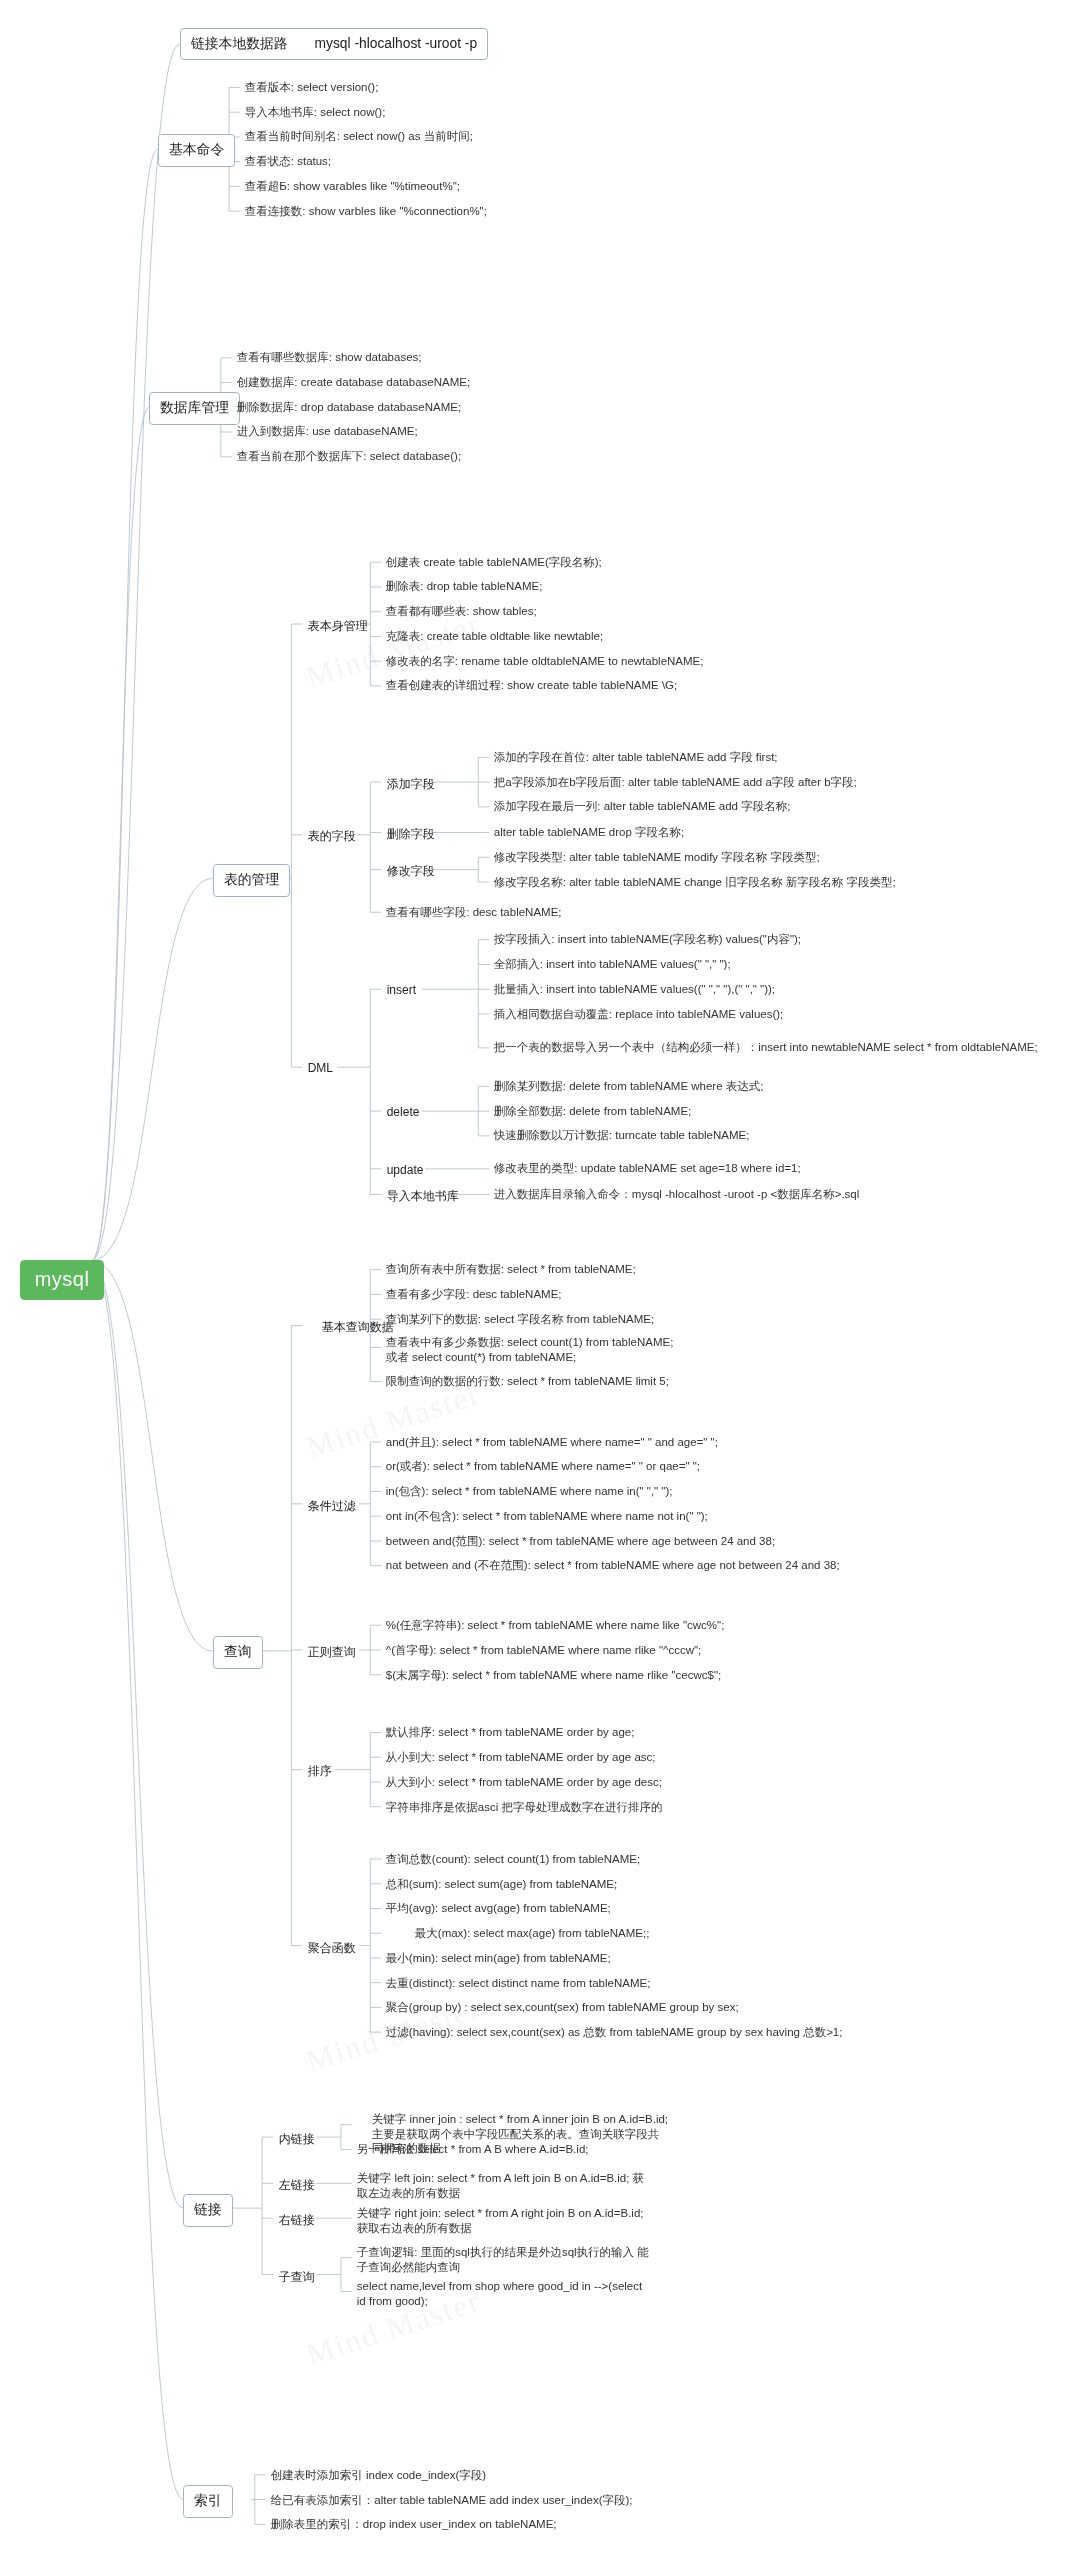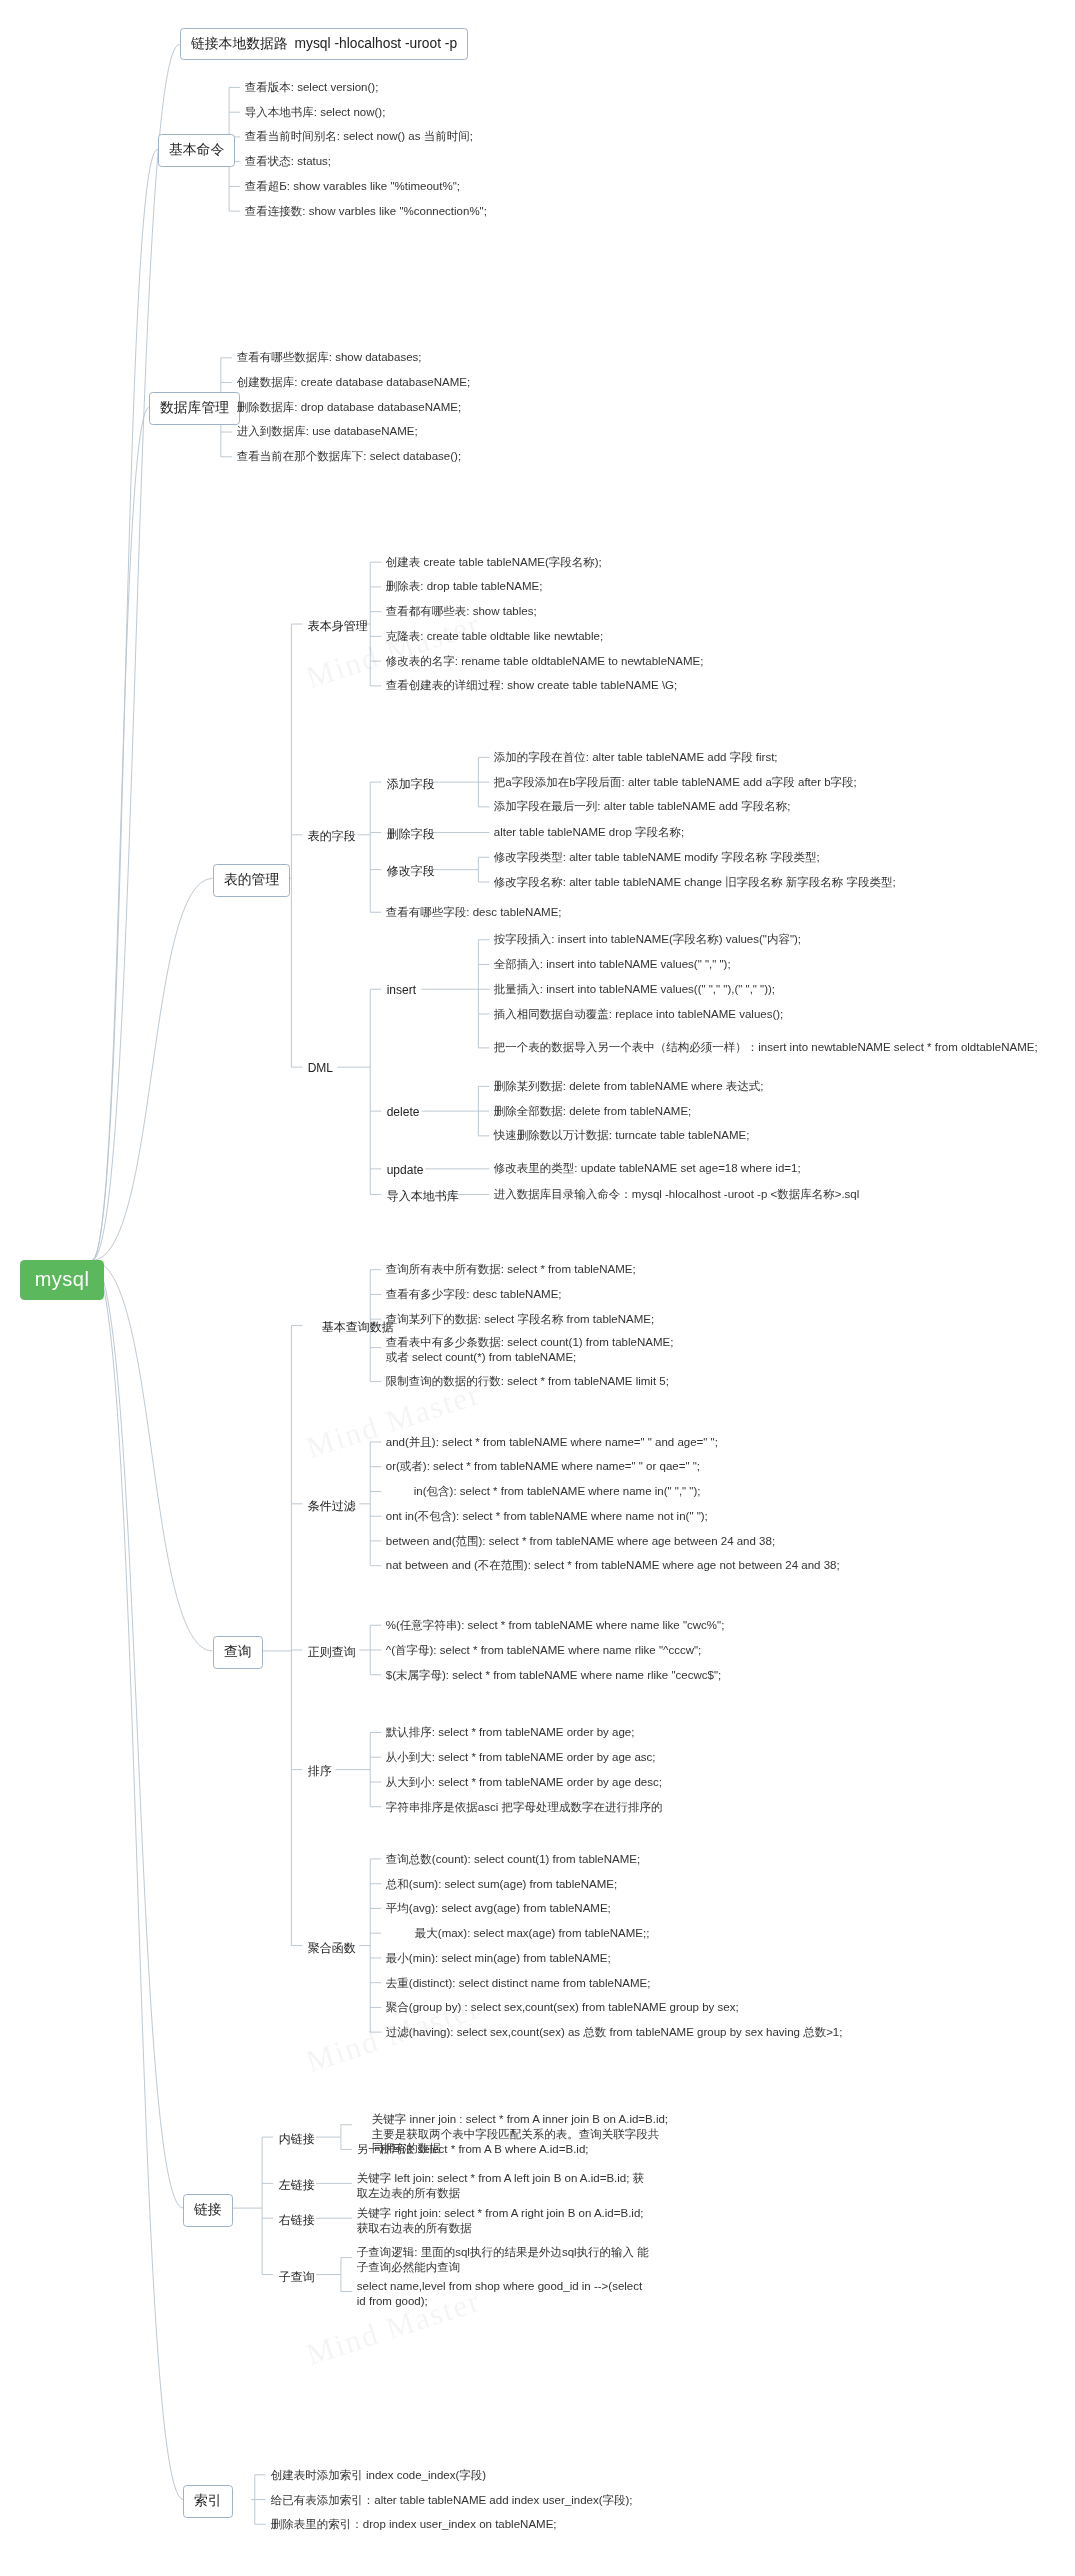--- a/index.html
+++ b/index.html
@@ -219,21 +219,21 @@
       <path d="M 372 2463 L 384 2463" fill="none" stroke="#b7c4cf" stroke-width="1"></path>
       <path d="M 372 2500 L 384 2500" fill="none" stroke="#b7c4cf" stroke-width="1"></path>
       <path d="M 100 1375 C 155 1375, 145 2727, 200 2727" fill="none" stroke="#b7c4cf" stroke-width="1"></path>
       <path d="M 274 2727 L 278 2727" fill="none" stroke="#b7c4cf" stroke-width="1"></path>
       <path d="M 278 2700 L 278 2754" fill="none" stroke="#b7c4cf" stroke-width="1"></path>
       <path d="M 278 2700 L 290 2700" fill="none" stroke="#b7c4cf" stroke-width="1"></path>
       <path d="M 278 2727 L 290 2727" fill="none" stroke="#b7c4cf" stroke-width="1"></path>
       <path d="M 278 2754 L 290 2754" fill="none" stroke="#b7c4cf" stroke-width="1"></path>
     </svg>
 <div class="node root" style="left: 20px; top: 1260px;">mysql</div>
-    <div class="node lv1" style="left: 180px; top: 27.5px;"><span>链接本地数据路</span><span style="margin-left: 7px;">mysql -hlocalhost -uroot -p</span></div>
+    <div class="node lv1" style="left: 180px; top: 27.5px;"><span>链接本地数据路</span><span style="margin-left: 27px;">mysql -hlocalhost -uroot -p</span></div>
     <div class="node lv1" style="left: 158px; top: 134px;">基本命令</div>
     <div class="node leaf" style="left: 242px; top: 80px;">查看版本: select version();</div>
     <div class="node leaf" style="left: 242px; top: 105px;">导入本地书库: select now();</div>
     <div class="node leaf" style="left: 242px; top: 129px;">查看当前时间别名: select now() as 当前时间;</div>
     <div class="node leaf" style="left: 242px; top: 154px;">查看状态: status;</div>
     <div class="node leaf" style="left: 242px; top: 179px;">查看超Б: show varables like "%timeout%";</div>
     <div class="node leaf" style="left: 242px; top: 204px;">查看连接数: show varbles like "%connection%";</div>
     <div class="node lv1" style="left: 149px; top: 392px;">数据库管理</div>
     <div class="node leaf" style="left: 234px; top: 350px;">查看有哪些数据库: show databases;</div>
     <div class="node leaf" style="left: 234px; top: 375px;">创建数据库: create database databaseNAME;</div>
@@ -278,21 +278,21 @@
     <div class="node lv2" style="left: 318px; top: 1317px;">基本查询数据</div>
     <div class="node leaf" style="left: 383px; top: 1262px;">查询所有表中所有数据: select * from tableNAME;</div>
     <div class="node leaf" style="left: 383px; top: 1287px;">查看有多少字段: desc tableNAME;</div>
     <div class="node leaf" style="left: 383px; top: 1312px;">查询某列下的数据: select 字段名称 from tableNAME;</div>
     <div class="node leaf multi" style="left: 383px; top: 1334px;">查看表中有多少条数据: select count(1) from tableNAME;
 或者 select count(*) from tableNAME;</div>
     <div class="node leaf" style="left: 383px; top: 1374px;">限制查询的数据的行数: select * from tableNAME limit 5;</div>
     <div class="node lv2" style="left: 304px; top: 1496px;">条件过滤</div>
     <div class="node leaf" style="left: 383px; top: 1435px;">and(并且): select  * from tableNAME where  name=" " and  age=" ";</div>
     <div class="node leaf" style="left: 383px; top: 1459px;">or(或者): select * from tableNAME  where  name=" " or qae=" ";</div>
-    <div class="node leaf" style="left: 383px; top: 1484px; margin-left: 28px;">in(包含): select * from tableNAME where name in(" "," ");</div>
+    <div class="node leaf" style="left: 383px; top: 1484px;">in(包含): select * from tableNAME where name in(" "," ");</div>
     <div class="node leaf" style="left: 383px; top: 1509px;">ont in(不包含): select * from tableNAME where name not in("  ");</div>
     <div class="node leaf" style="left: 383px; top: 1534px;">between and(范围): select * from tableNAME where age between 24 and 38;</div>
     <div class="node leaf" style="left: 383px; top: 1558px;">nat between and (不在范围): select * from tableNAME where age not between 24 and 38;</div>
     <div class="node lv2" style="left: 304px; top: 1642px;">正则查询</div>
     <div class="node leaf" style="left: 383px; top: 1618px;">%(任意字符串): select * from tableNAME where name like "cwc%";</div>
     <div class="node leaf" style="left: 383px; top: 1643px;">^(首字母): select * from tableNAME where name rlike "^cccw";</div>
     <div class="node leaf" style="left: 383px; top: 1668px;">$(末属字母): select * from tableNAME where name rlike "cecwc$";</div>
     <div class="node lv2" style="left: 304px; top: 1761px;">排序</div>
     <div class="node leaf" style="left: 383px; top: 1725px;">默认排序: select * from tableNAME order by age;</div>
     <div class="node leaf" style="left: 383px; top: 1750px;">从小到大: select * from tableNAME order by age asc;</div>

